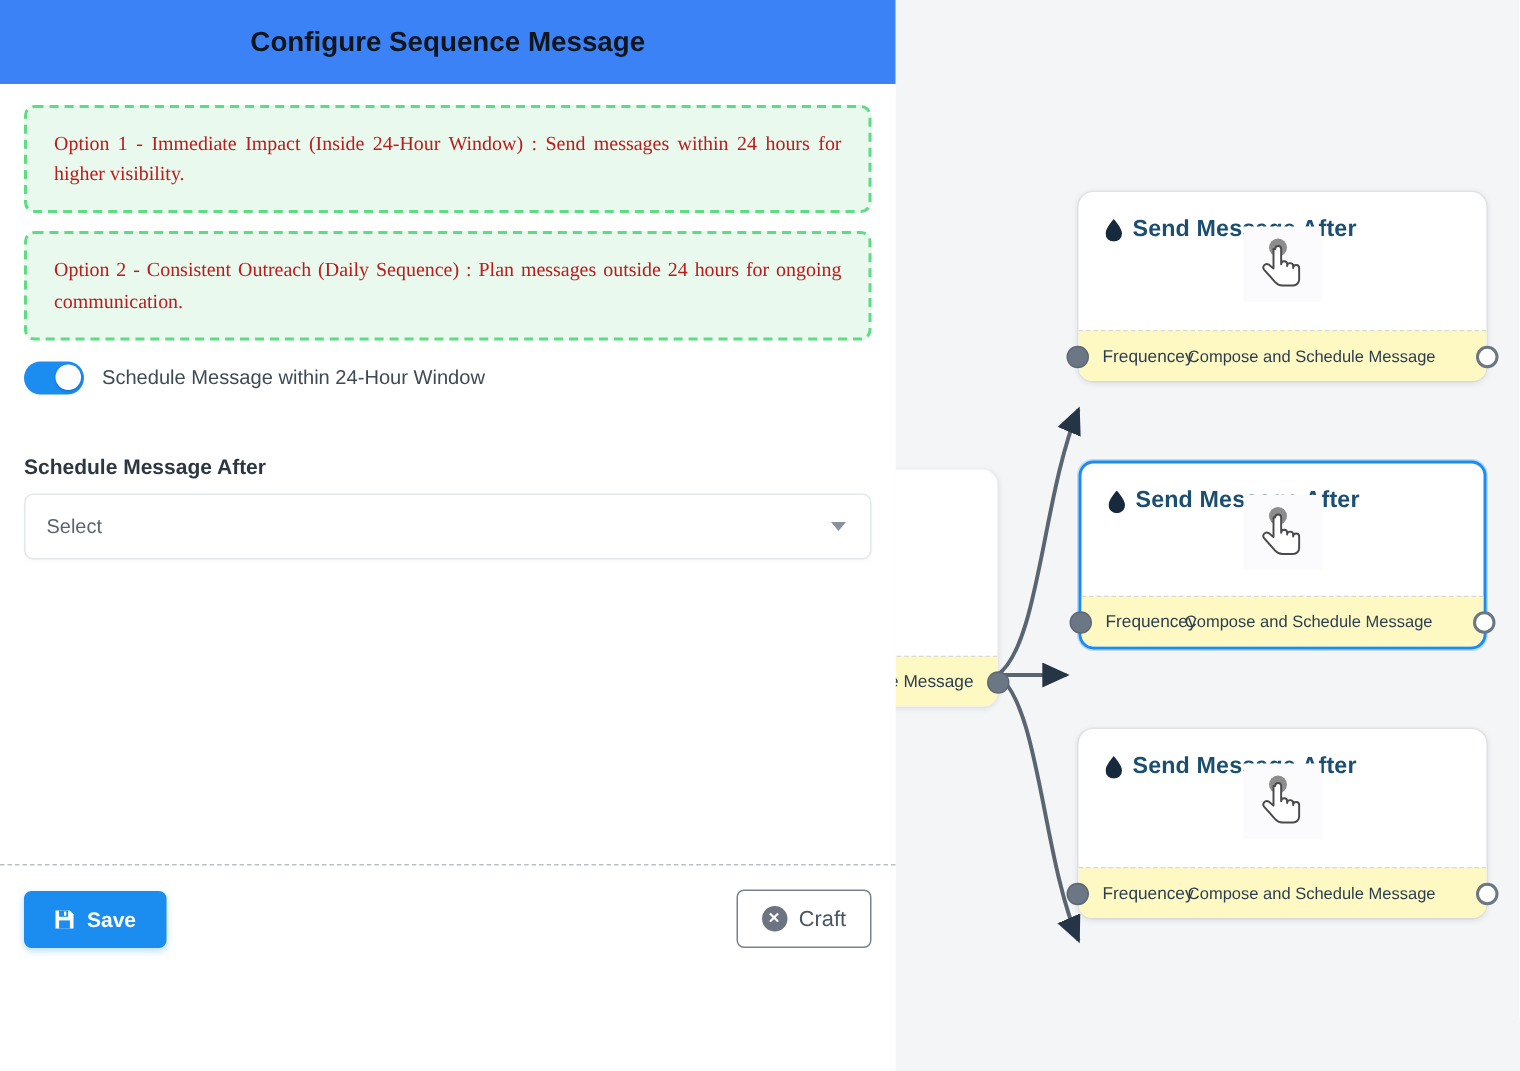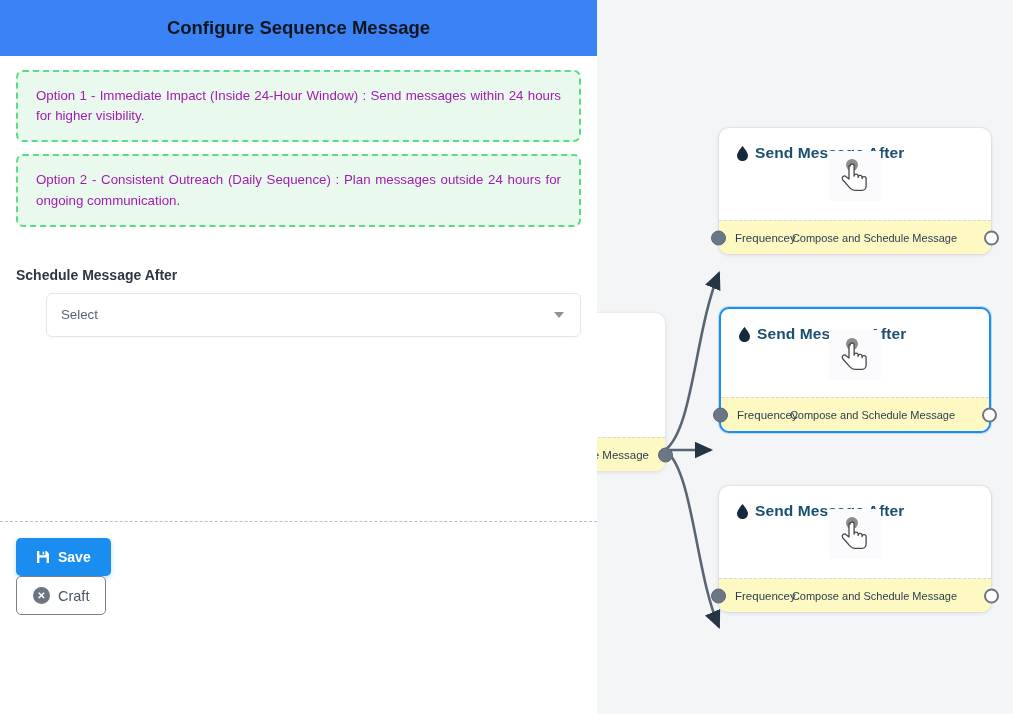--- a/index.html
+++ b/index.html
@@ -94,21 +94,21 @@
   .modal-title { font-size: 18.5px; font-weight: bold; color: #11161c; }
 
   .modal-body { padding: 14px 16px 0 16px; }
 
   .note {
     border-radius: 7px; padding: 14px 18px;
     font-size: 13.3px; line-height: 1.52; text-align: justify;
     color: #4a5560; margin-bottom: 12px;
   }
   .note.amber { background: #fffdf3; border: 2px dashed #f5c871; }
-  .note.green { background: #e9f9ee; border: 2px dashed #5ddb85; color: #a21caf; }
+  .note.green { background: #e9f9ee; border: 2px dashed #5ddb85; color: #b91c1c; font-family: Liberation Serif, serif; }
 
   .toggle-row { display: flex; align-items: center; gap: 12px; margin-top: 14px; }
   .toggle {
     width: 40px; height: 22px; border-radius: 11px; position: relative;
     flex: none; cursor: pointer;
   }
   .toggle.on { background: #1b8df0; }
   .toggle.off { background: #dfe2e6; }
   .toggle .knob {
     position: absolute; top: 2.5px; width: 17px; height: 17px;
@@ -120,32 +120,31 @@
   .toggle-label.muted { color: #6f7983; }
 
   .field-label {
     margin-top: 40px; font-size: 14px; font-weight: bold; color: #2c3742;
   }
   .select-box {
     margin-top: 10px; height: 44px; border: 1px solid #e4e7ea; border-radius: 6px;
     background: #fff; display: flex; align-items: center; padding: 0 14px;
     font-size: 13.3px; color: #5a646e; position: relative; cursor: pointer;
     box-shadow: 0 1px 2px rgba(16,24,40,.03);
-    margin-left: 30px;
   }
   .caret {
     position: absolute; right: 16px; width: 0; height: 0;
     border-left: 5px solid transparent; border-right: 5px solid transparent;
     border-top: 6px solid #8a929b;
   }
 
   .modal-footer {
-    position: absolute; left: 0; top: 521px; width: 597px;
+    position: absolute; left: 0; top: 576px; width: 597px;
     border-top: 1px dashed #b9bfc6; padding: 16px;
-    display: flex; align-items: flex-start; justify-content: space-between; flex-direction: column;
+    display: flex; align-items: flex-end; justify-content: space-between;
   }
   .btn {
     display: inline-flex; align-items: center; gap: 8px;
     border-radius: 5px; font-size: 14px; font-weight: bold; cursor: pointer;
   }
   .btn-save {
     background: #1b8df0; color: #fff; border: none;
     padding: 11px 20px; box-shadow: 0 2px 5px rgba(27,141,240,.3);
   }
   .btn-close {
@@ -267,20 +266,26 @@
       <div class="modal-title">Configure Sequence Message</div>
     </div>
 
     <div class="modal-body">
 
 
       <div class="note green">Option 1 - Immediate Impact (Inside 24-Hour Window) : Send messages within 24 hours for higher visibility.</div>
 
       <div class="note green">Option 2 - Consistent Outreach (Daily Sequence) : Plan messages outside 24 hours for ongoing communication.</div>
 
+      <div class="toggle-row">
+        <span class="toggle on">
+          <span class="knob"></span>
+        </span>
+        <span class="toggle-label">Schedule Message within 24-Hour Window</span>
+      </div>
 
 
       <div class="field-label">Schedule Message After</div>
 
       <div class="select-box">
         <span>Select</span>
         <span class="caret"></span>
       </div>
     </div>
 

